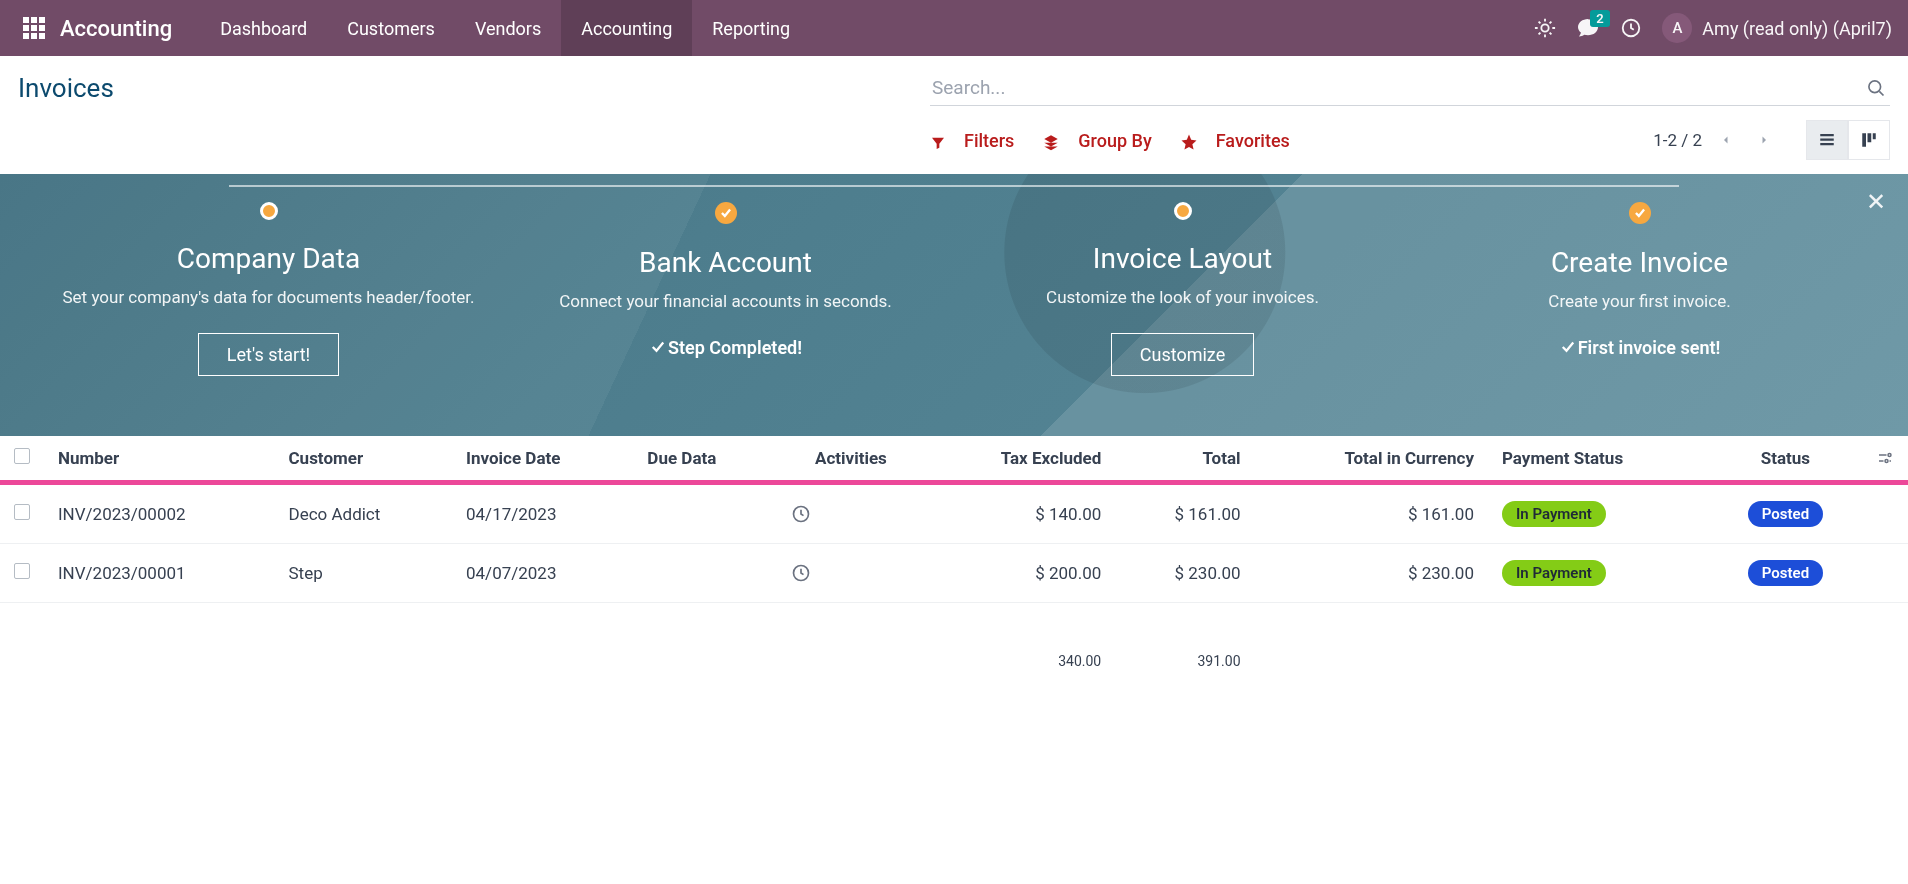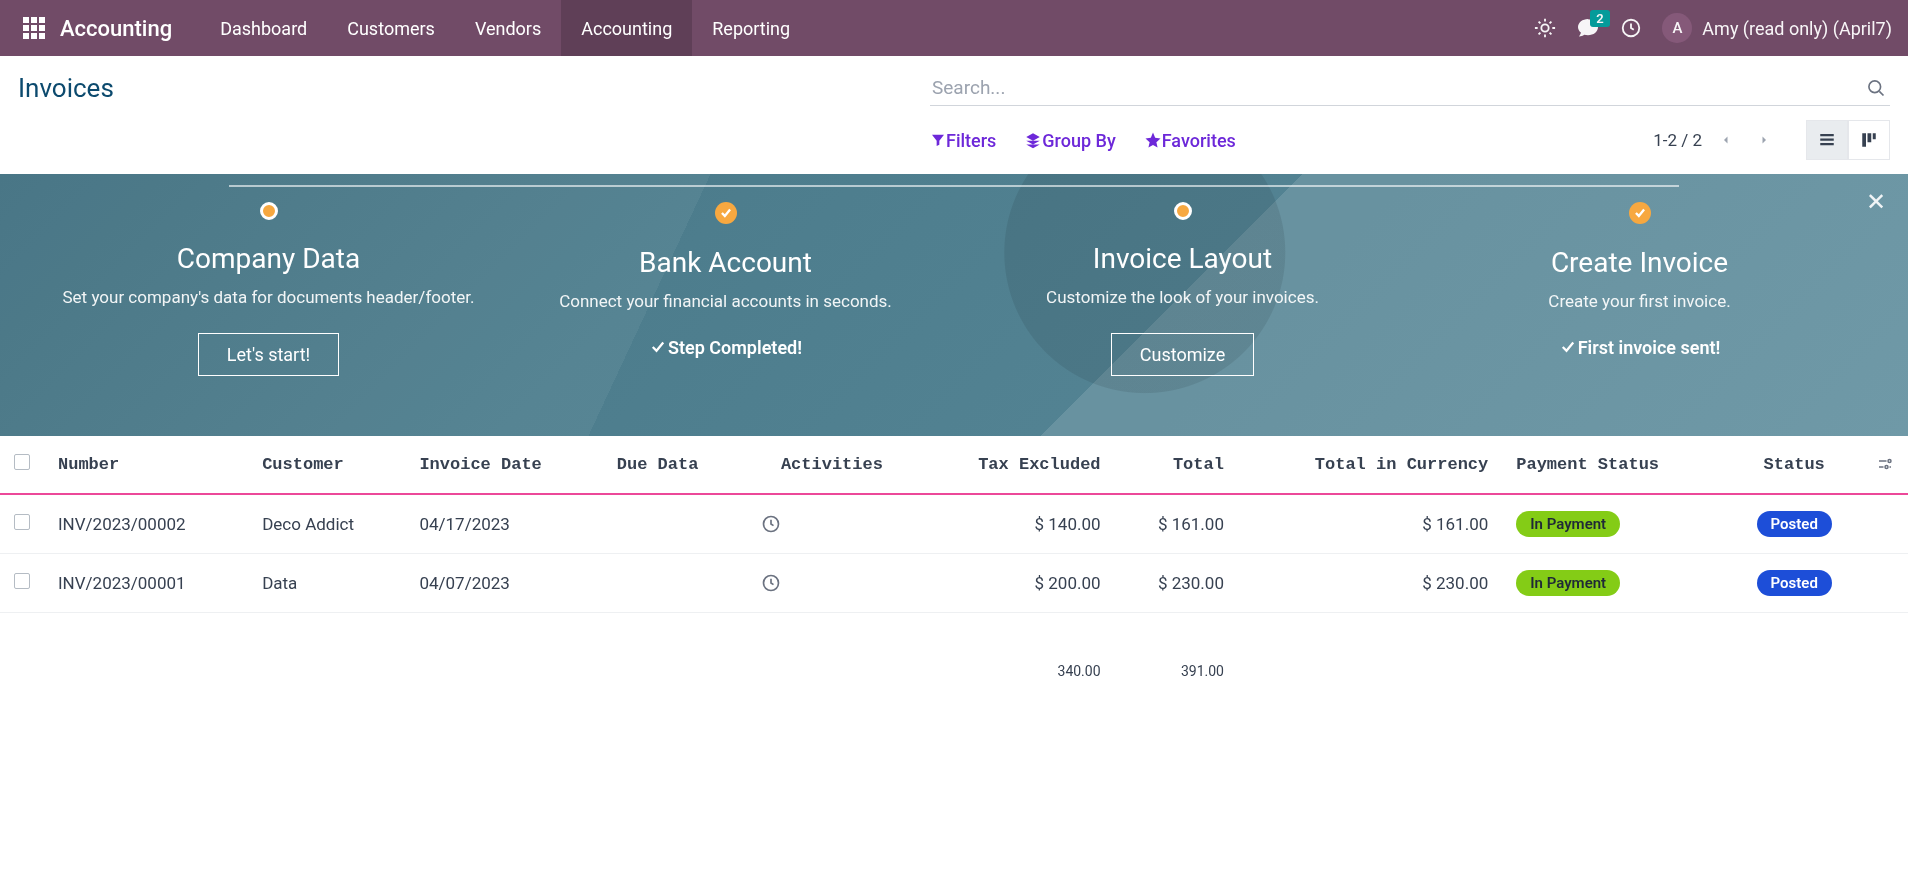--- a/index.html
+++ b/index.html
@@ -26,21 +26,21 @@
 .cp-row1 { display:flex; align-items:center; justify-content:space-between; }
 .breadcrumb { font-size:26px; color:#0c4a6e; }
 .search-wrap { flex:0 0 auto; width:960px; }
 .search-box { position:relative; border-bottom:1px solid #d1d5db; display:flex; align-items:center; }
 .search-input { border:none; outline:none; width:100%; font-size:19px; padding:6px 30px 6px 2px; color:#333; }
 .search-input::placeholder { color:#9ca3af; }
 .search-icon-right { position:absolute; right:4px; color:#6b7280; }
 
 .cp-row2 { display:flex; align-items:center; justify-content:flex-end; padding:14px 0 14px 0; gap:28px; }
 .cp-left-tools { display:flex; align-items:center; gap:28px; margin-right:auto; margin-left:calc(100% - 960px); }
-.tool-btn { display:flex; align-items:center; gap:0; font-size:18px; color:#6d28d9; cursor:pointer; font-weight:500; }
+.tool-btn { display:flex; align-items:flex-end; gap:18px; font-size:18px; color:#b91c1c; cursor:pointer; font-weight:500; }
 .pager { display:flex; align-items:center; gap:10px; font-size:17px; color:#374151; }
 .pager-arrow { padding:4px 8px; color:#9ca3af; cursor:pointer; }
 .view-switch { display:flex; }
 .view-btn { width:42px; height:40px; display:flex; align-items:center; justify-content:center; cursor:pointer; border:1px solid #e5e7eb; }
 .view-btn.active { background:#e9ecef; }
 .view-btn:not(.active){ background:#fff; }
 
 
 .onboarding { position:relative; background:linear-gradient(135deg,#3f6f7f 0%,#4d7d8d 35%,#5a8a9a 100%); overflow:hidden; color:#fff; padding:28px 40px 60px 40px; }
 .onboarding::before { content:""; position:absolute; inset:0; background:
@@ -58,21 +58,21 @@
 .dot-done { background:#F7A840; }
 .dot-done svg { width:14px; height:14px; }
 .step-title { font-size:28px; font-weight:400; margin-bottom:10px; }
 .step-desc { font-size:17px; opacity:.92; margin-bottom:22px; line-height:1.5; }
 .step-btn { display:inline-block; border:1px solid #fff; padding:10px 28px; font-size:18px; cursor:pointer; background:transparent; color:#fff; }
 .step-done-label { display:inline-flex; align-items:center; gap:1px; font-size:18px; font-weight:600; }
 
 
 .table-wrap { padding:0 0 10px 0; }
 table { width:100%; border-collapse:collapse; }
-th { text-align:left; font-weight:700; font-size:17px; color:#374151; padding:18px 14px; border-bottom:2px solid #ec4899;font-family:Liberation Mono, monospace; }
+th { text-align:left; font-weight:700; font-size:17px; color:#374151; padding:12px 14px; border-bottom:5px solid #ec4899; }
 th.num, td.num { text-align:right; }
 th.center, td.center { text-align:center; }
 td { padding:16px 14px; border-bottom:1px solid #eef0f2; font-size:17px; color:#374151; }
 .cb { width:16px; height:16px; border:1px solid #b5bcc4; border-radius:2px; display:inline-block; }
 .activity-icon { color:#6b7280; }
 .badge-pill { display:inline-block; padding:4px 14px; border-radius:14px; font-size:15px; font-weight:600; color:#fff; }
 .badge-warning { background:#84cc16; color:#1f2937; }
 .badge-success { background:#1d4ed8; }
 tfoot td { border:none; font-weight:400; font-size:14px; padding-top:50px; }
 .opt-col { width:40px; text-align:center; cursor:pointer; color:#6b7280; }
@@ -287,21 +287,21 @@
           <td class="num">$ 140.00</td>
           <td class="num">$ 161.00</td>
           <td class="num">$ 161.00</td>
           <td><span class="badge-pill badge-warning">In Payment</span></td>
           <td class="center"><span class="badge-pill badge-success">Posted</span></td>
           <td></td>
         </tr>
         <tr class="data-row">
           <td class="center"><span class="cb"></span></td>
           <td>INV/2023/00001</td>
-          <td>Data</td>
+          <td>Step</td>
           <td>04/07/2023</td>
           <td></td>
           <td class="center"><span class="activity-icon"><svg width="20" height="20" viewBox="0 0 24 24" fill="none" stroke="currentColor" stroke-width="2">
                 <circle cx="12" cy="12" r="9"></circle>
                 <path d="M12 7v5l3 2"></path>
               </svg></span></td>
           <td class="num">$ 200.00</td>
           <td class="num">$ 230.00</td>
           <td class="num">$ 230.00</td>
           <td><span class="badge-pill badge-warning">In Payment</span></td>

